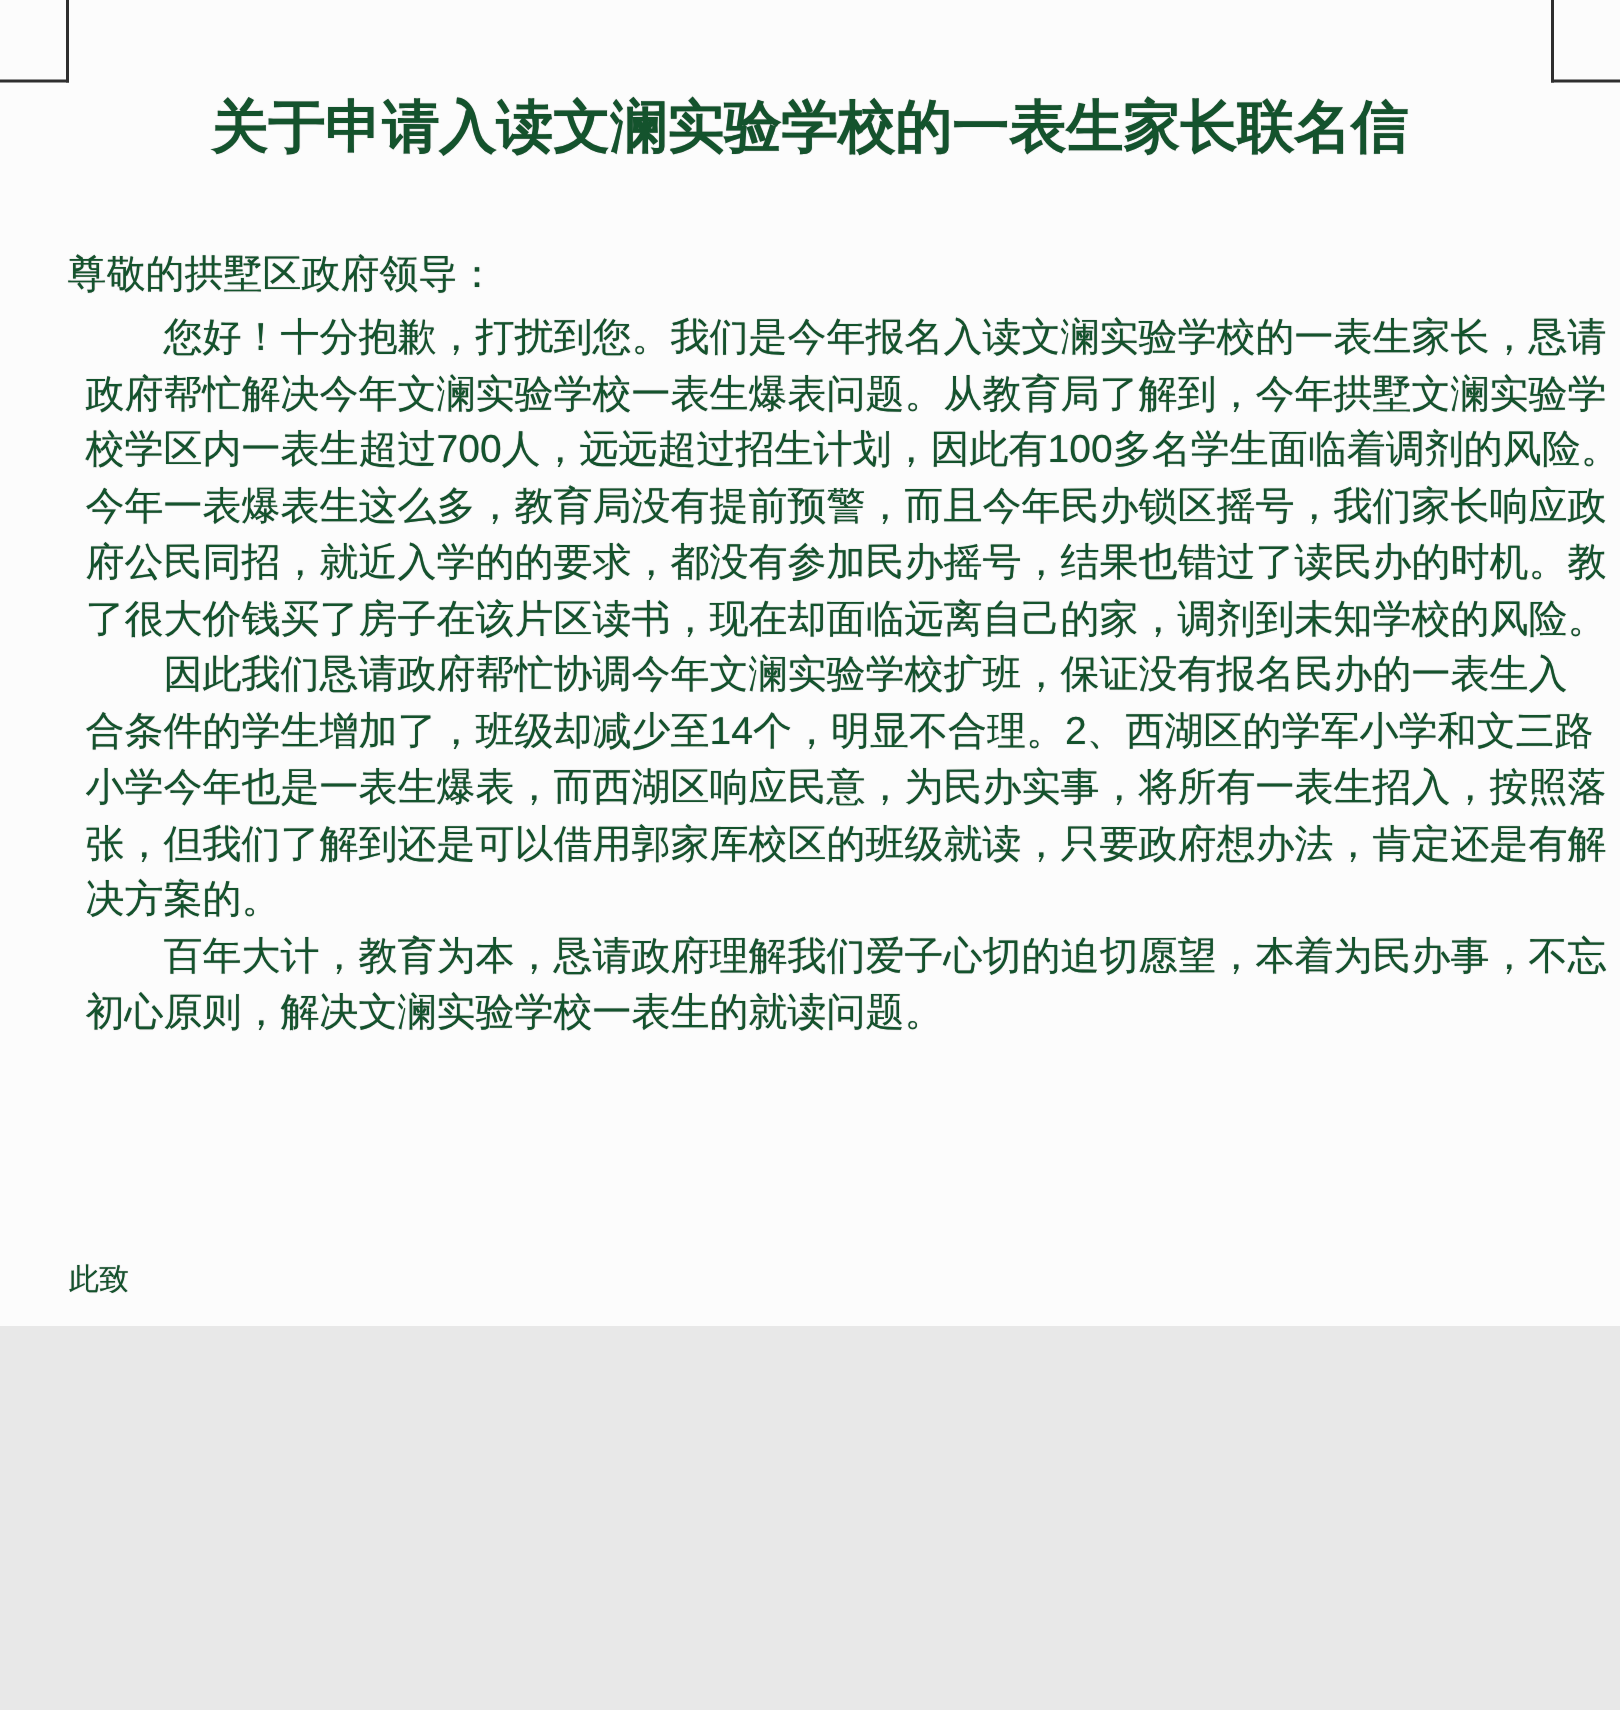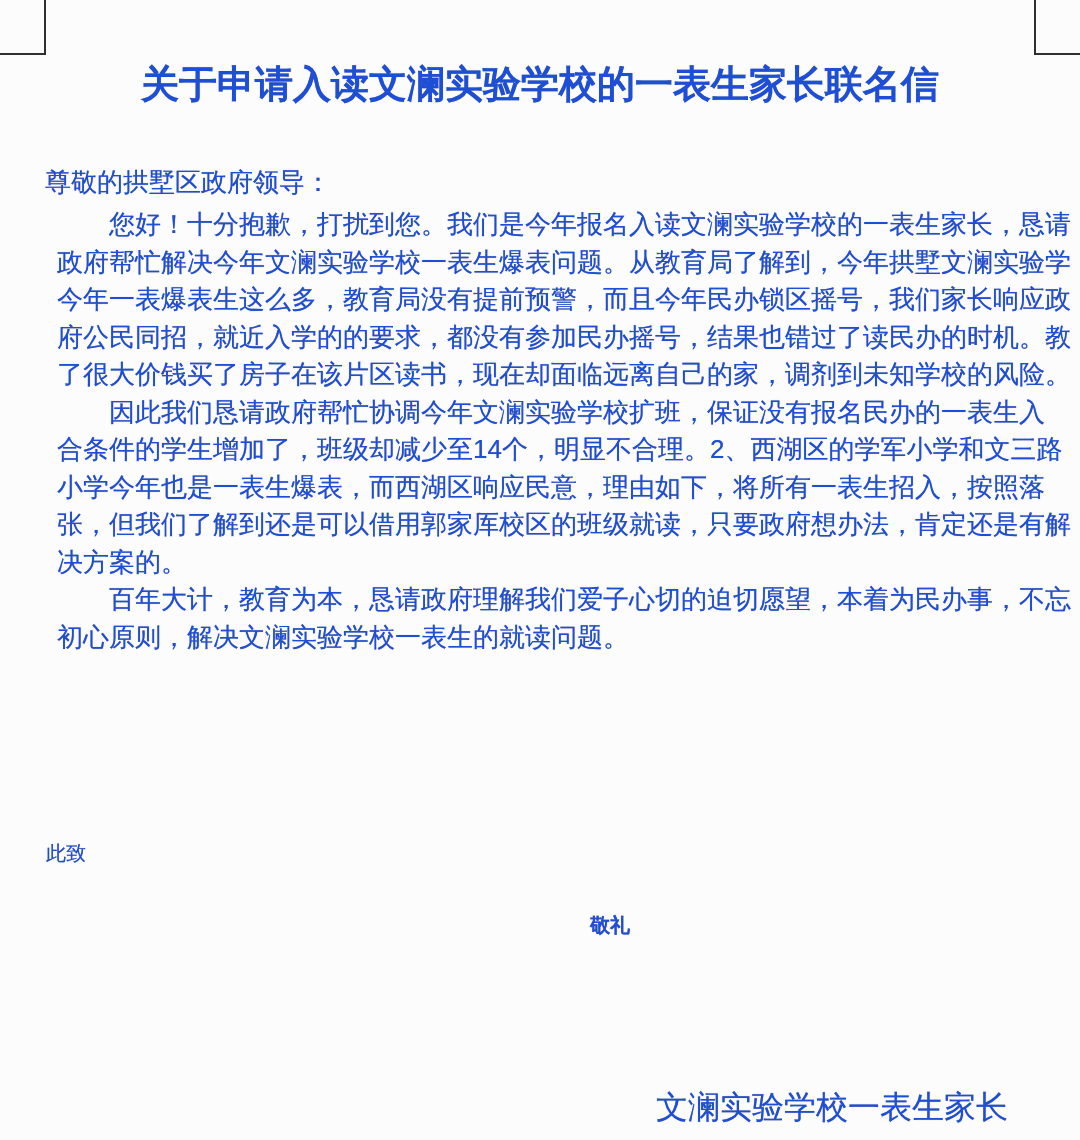--- a/index.html
+++ b/index.html
@@ -1,22 +1,22 @@
 <!DOCTYPE html>
 <html><head>
 <meta charset="utf-8">
 <style>
   html,body{margin:0;padding:0;background:#e8e8e8;}
   .page{
     position:relative;
-    width:1080px;height:1140px;
+    width:1080px;height:884px;
     margin:0 auto;
     background:#fcfcfc;
     font-family:"Liberation Sans",sans-serif;
-    color:#1d4ed8;
+    color:#14532d;
     overflow:hidden;
   }
   .page *{text-shadow:0 0 0.7px rgba(40,40,40,0.55);}
   .corner{position:absolute;top:0;width:44px;height:53px;}
   .corner-left{left:0;border-right:2px solid #2f2f2f;border-bottom:2px solid #2f2f2f;}
   .corner-right{right:0;border-left:2px solid #2f2f2f;border-bottom:2px solid #2f2f2f;}
   .title{
     position:absolute;top:59px;left:0;width:100%;
     text-align:center;
     font-size:38px;font-weight:bold;
@@ -54,28 +54,29 @@
   <div class="corner corner-right"></div>
 
   <div class="title">关于申请入读文澜实验学校的一表生家长联名信</div>
 
   <div class="greeting">尊敬的拱墅区政府领导：</div>
 
   <div class="body-text">
       <div>
         <div class="line">　　您好！十分抱歉，打扰到您。我们是今年报名入读文澜实验学校的一表生家长，恳请</div>
         <div class="line">政府帮忙解决今年文澜实验学校一表生爆表问题。从教育局了解到，今年拱墅文澜实验学</div>
+        <div class="line">校学区内一表生超过700人，远远超过招生计划，因此有100多名学生面临着调剂的风险。</div>
         <div class="line">今年一表爆表生这么多，教育局没有提前预警，而且今年民办锁区摇号，我们家长响应政</div>
         <div class="line">府公民同招，就近入学的的要求，都没有参加民办摇号，结果也错过了读民办的时机。教</div>
         <div class="line">了很大价钱买了房子在该片区读书，现在却面临远离自己的家，调剂到未知学校的风险。</div>
       </div>
       <div>
         <div class="line">　　因此我们恳请政府帮忙协调今年文澜实验学校扩班，保证没有报名民办的一表生入</div>
         <div class="line">合条件的学生增加了，班级却减少至14个，明显不合理。2、西湖区的学军小学和文三路</div>
-        <div class="line">小学今年也是一表生爆表，而西湖区响应民意，理由如下，将所有一表生招入，按照落</div>
+        <div class="line">小学今年也是一表生爆表，而西湖区响应民意，为民办实事，将所有一表生招入，按照落</div>
         <div class="line">张，但我们了解到还是可以借用郭家厍校区的班级就读，只要政府想办法，肯定还是有解</div>
         <div class="line">决方案的。</div>
       </div>
       <div>
         <div class="line">　　百年大计，教育为本，恳请政府理解我们爱子心切的迫切愿望，本着为民办事，不忘</div>
         <div class="line">初心原则，解决文澜实验学校一表生的就读问题。</div>
       </div>
     </div>
 
   <div class="closing">此致</div>

